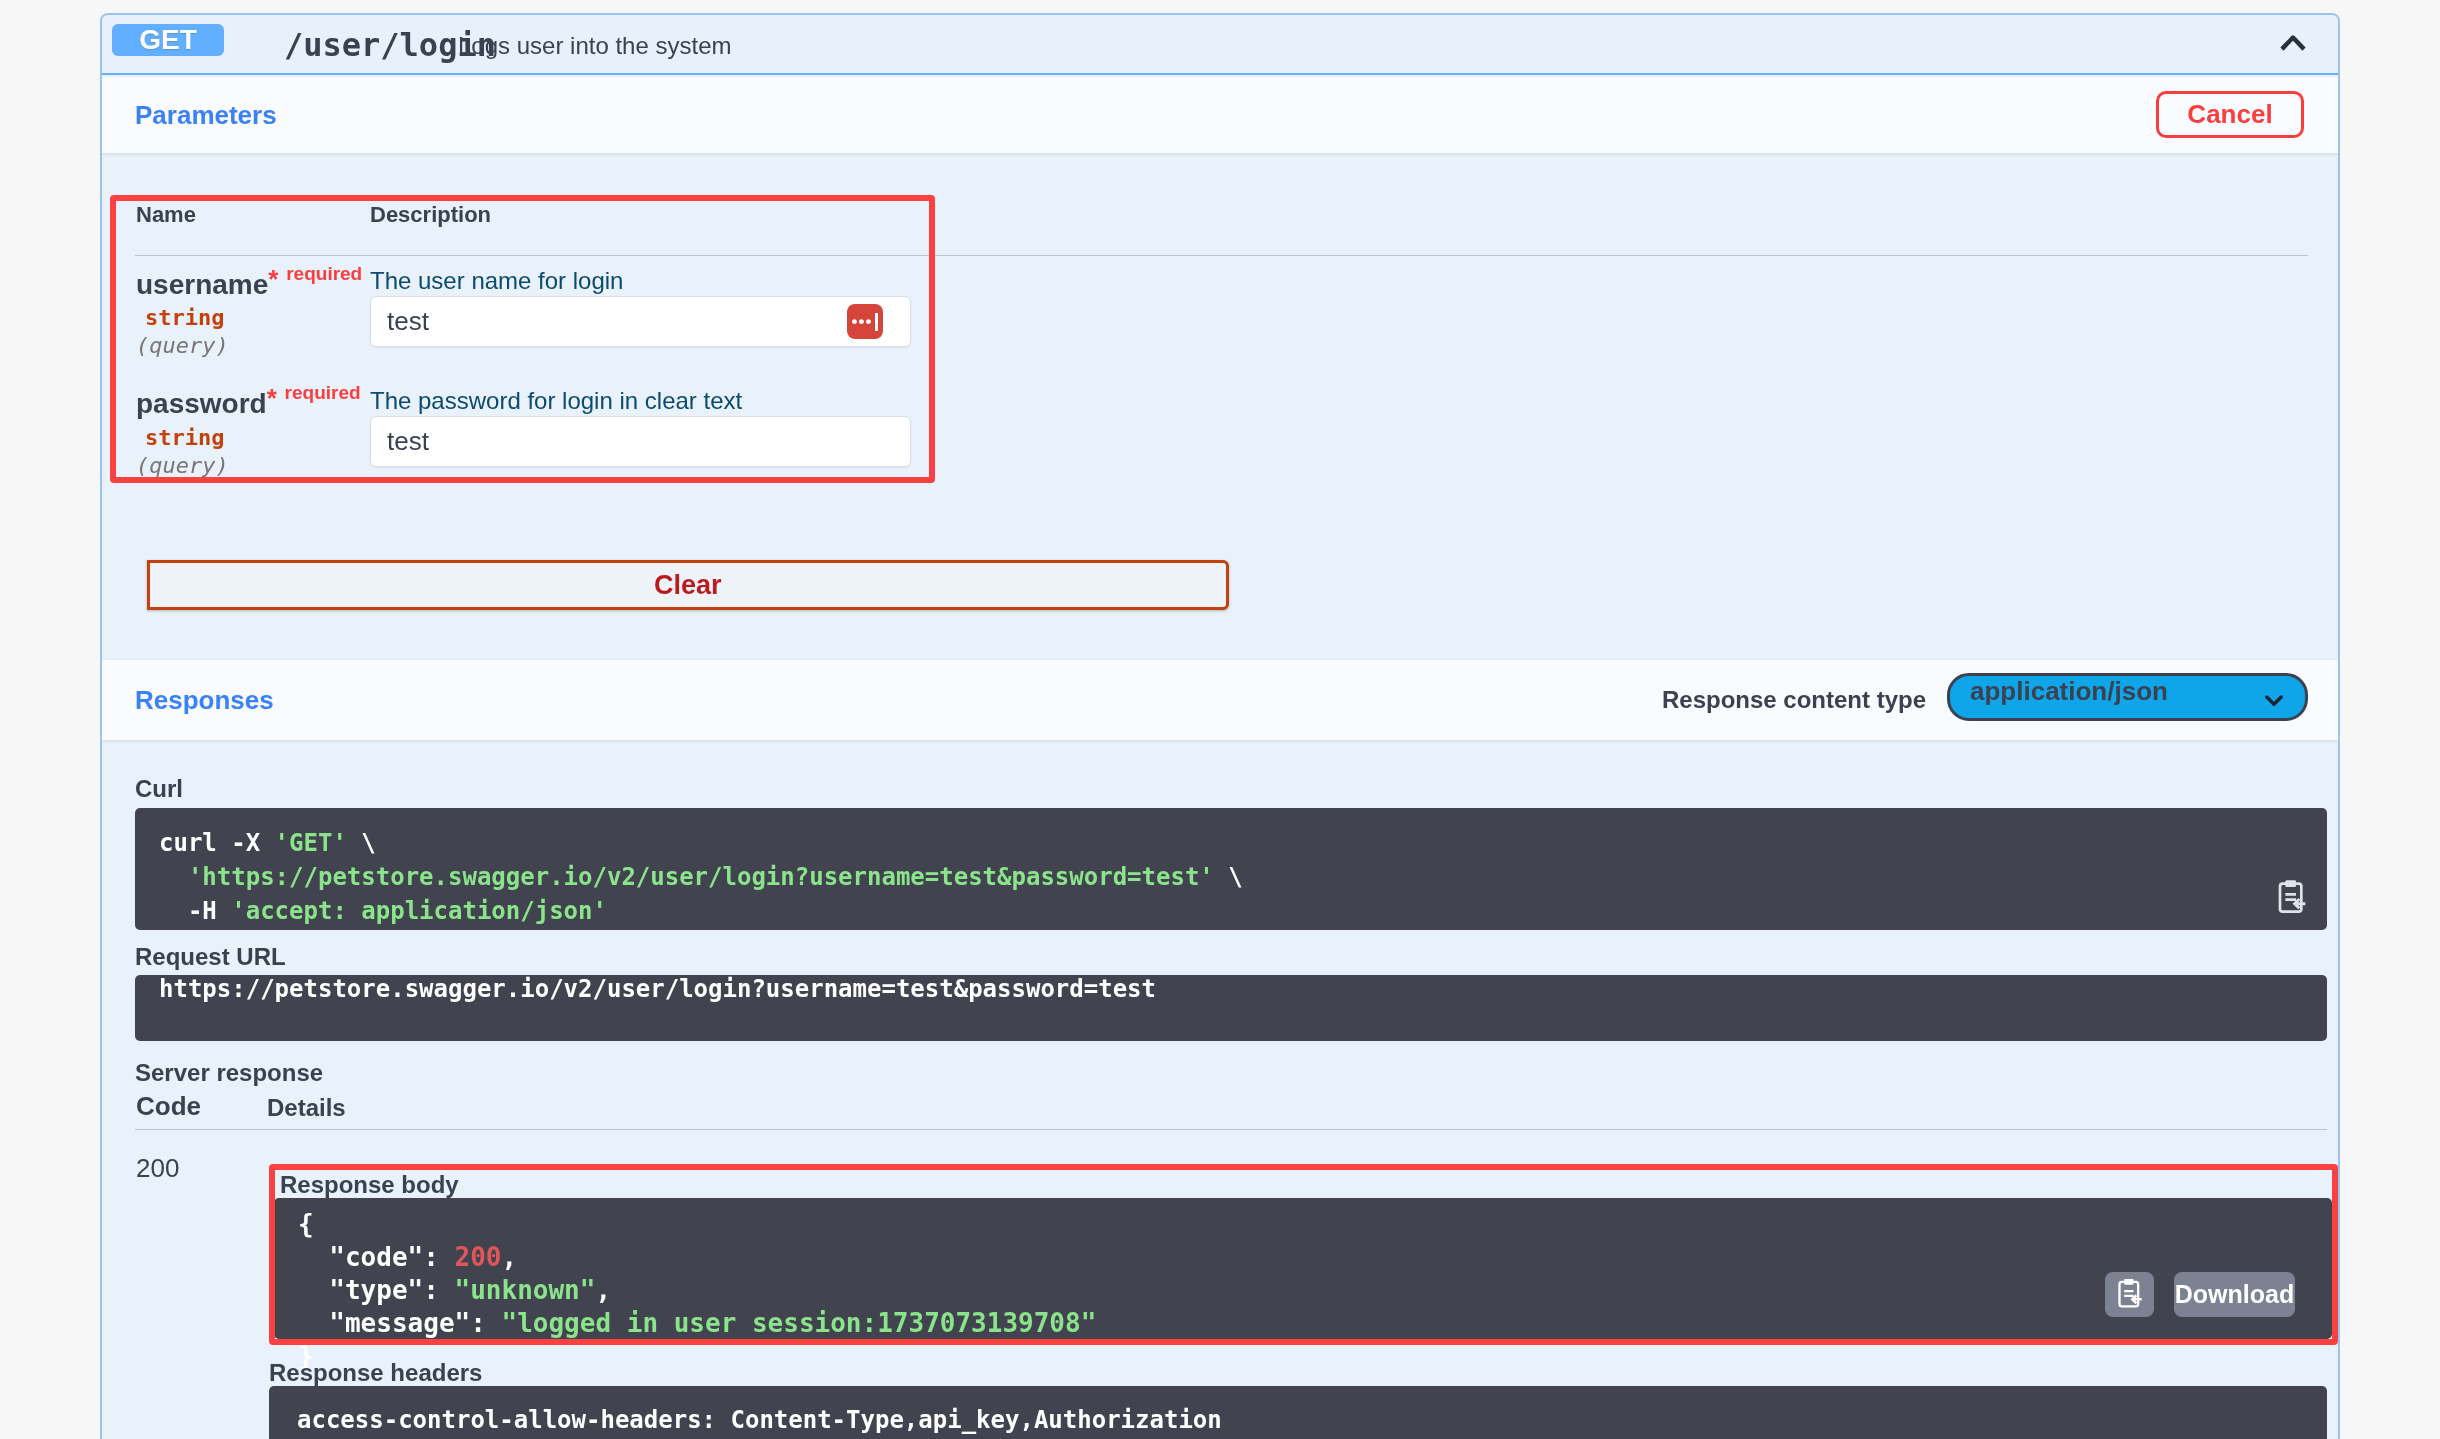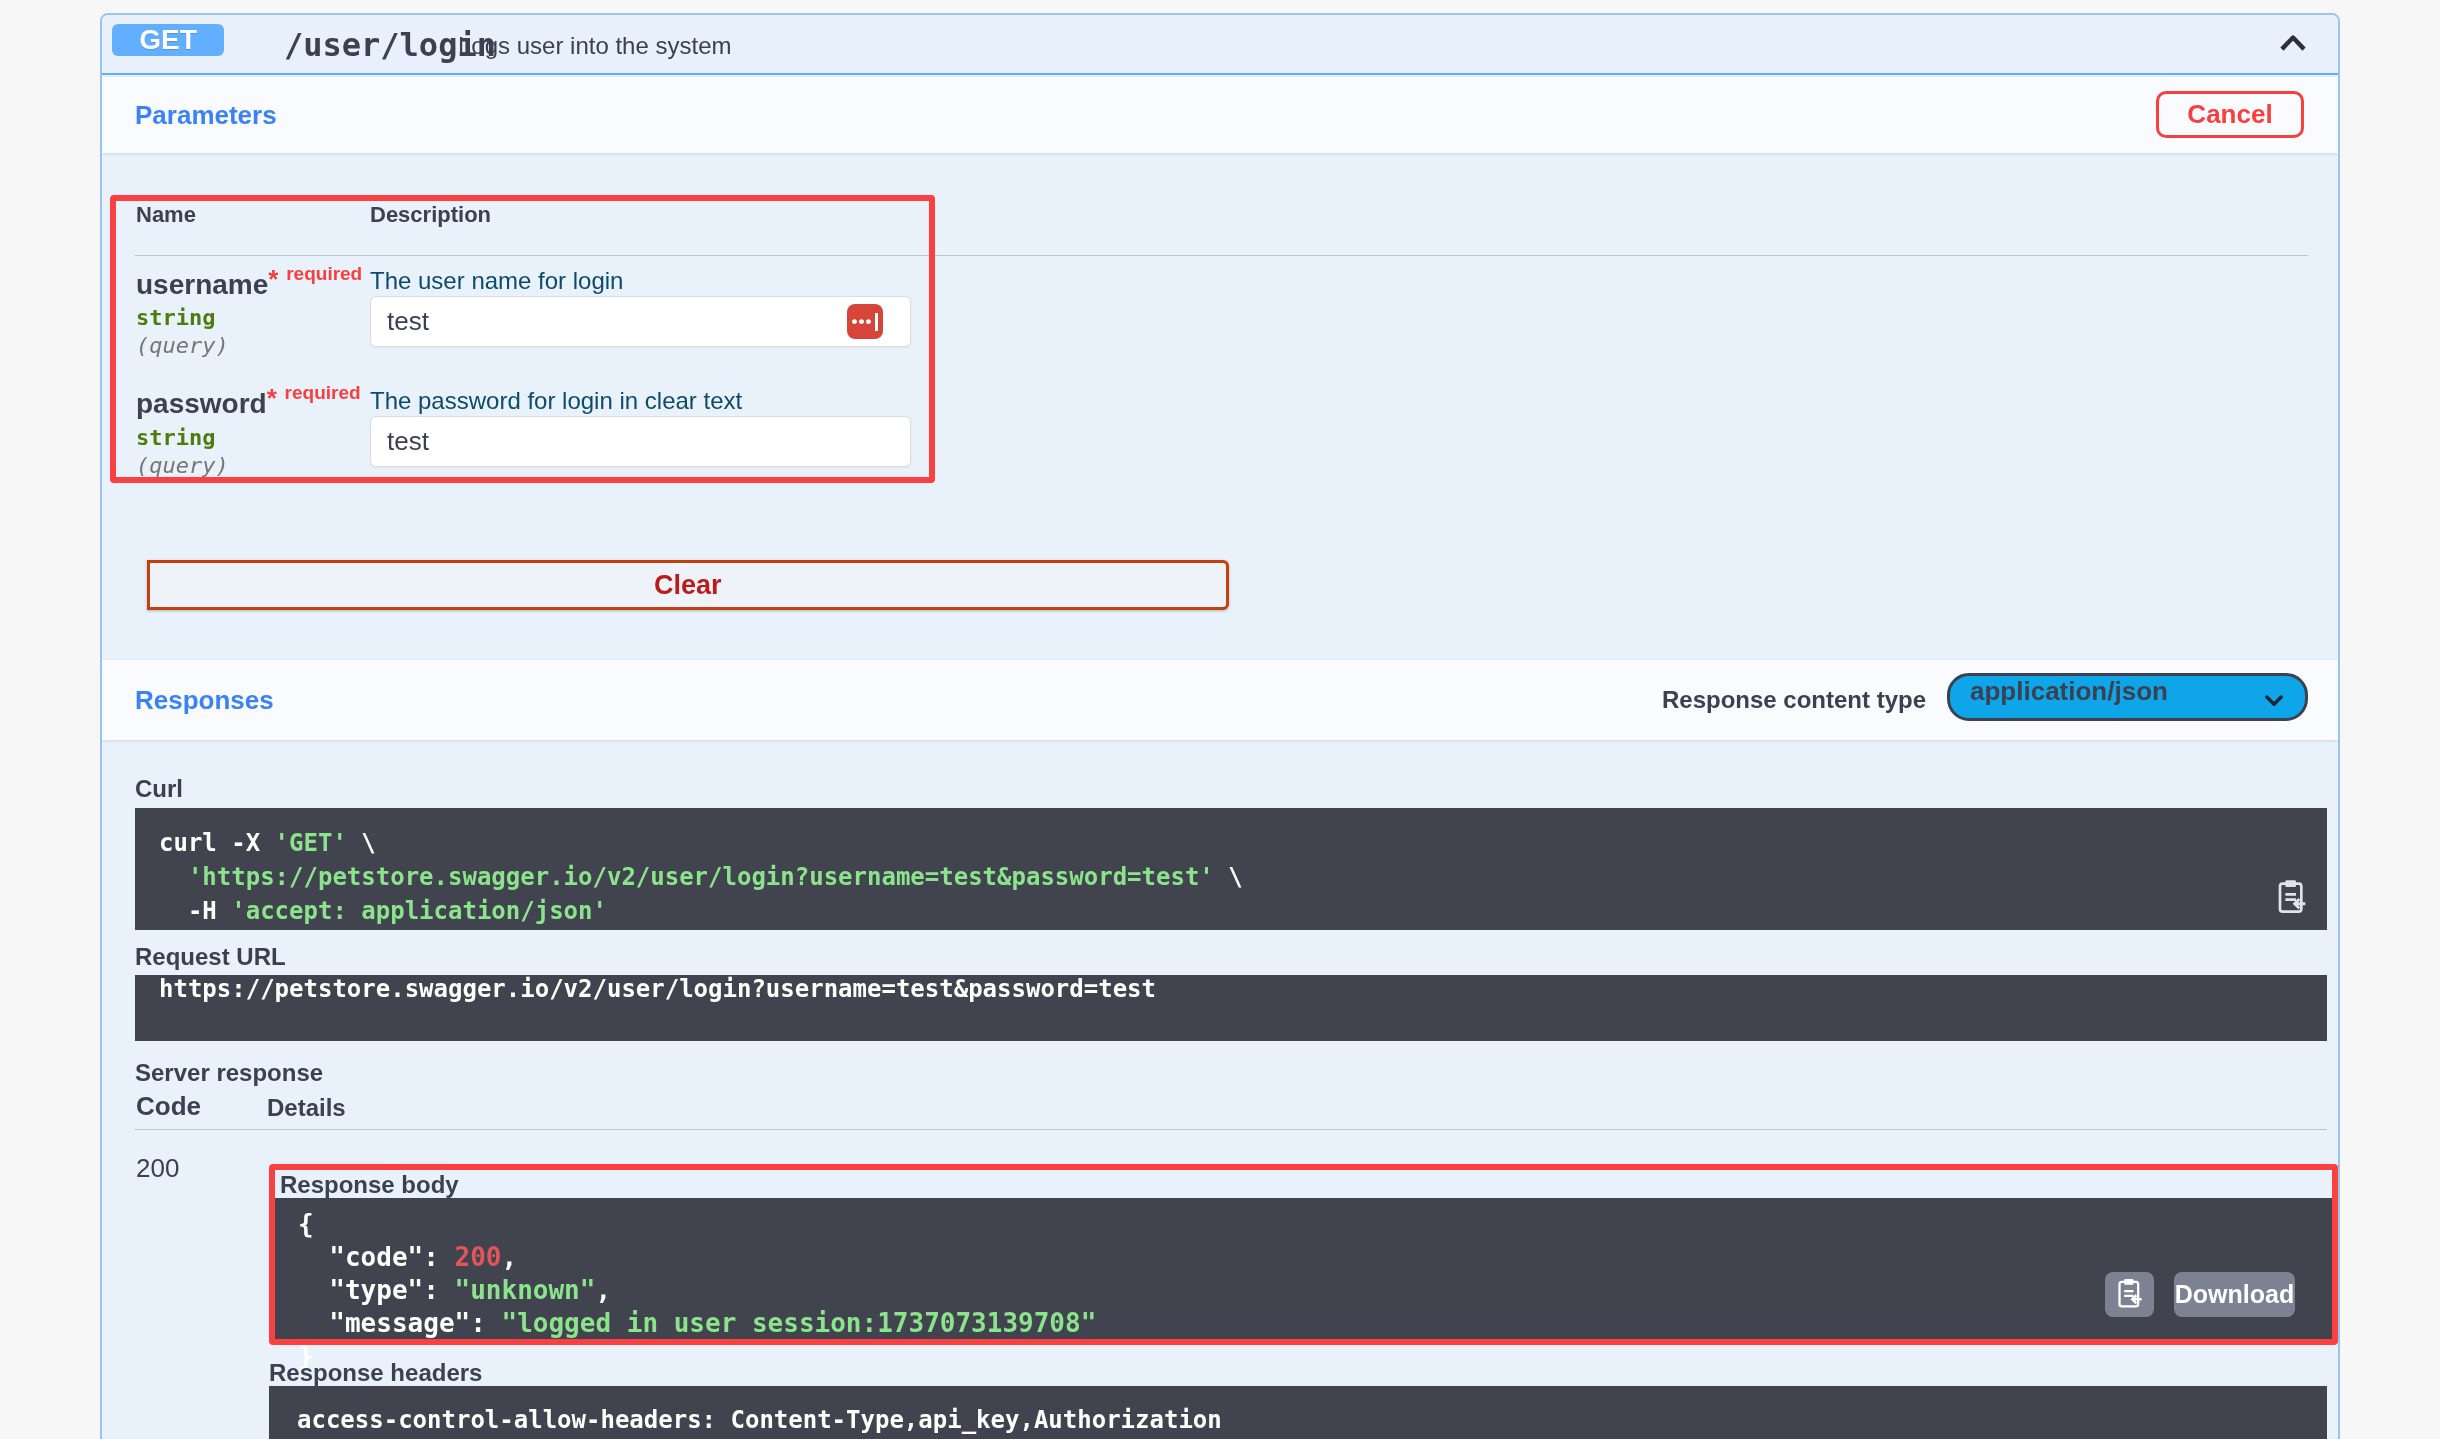--- a/index.html
+++ b/index.html
@@ -51,21 +51,21 @@
     color:#f93e3e; font-weight:bold; font-size:26px; cursor:pointer;
     font-family:"Liberation Sans", sans-serif;
   }
 
   
   .col-head { font-size:22px; font-weight:bold; color:#3b4151; }
   .thead-line { position:absolute; left:33px; width:2173px; height:1px; background:rgba(59,65,81,.25); }
   .param-name { font-size:28px; font-weight:bold; color:#3b4151; }
   .req { color:#f93e3e; font-size:19px; font-weight:bold; vertical-align:14px; }
   .req-star { color:#f93e3e; font-size:26px; font-weight:bold; vertical-align:6px; }
-  .param-type { font-family:"DejaVu Sans Mono", monospace; font-weight:bold; font-size:22px; color:#4d7c0f; }
+  .param-type { font-family:"DejaVu Sans Mono", monospace; font-weight:bold; font-size:22px; color:#c2410c;margin-left:9px; }
   .param-in { font-family:"DejaVu Sans Mono", monospace; font-style:italic; font-size:22px; color:#767676; }
   .param-desc { font-size:24px; color:#0c4a6e; }
   .param-input {
     position:absolute; width:541px; height:51px; background:#fff;
     border:1px solid #d9dee3; border-radius:6px; font-size:26px; color:#3b4151;
     padding:0 70px 0 16px; outline:none; box-shadow:0 1px 2px rgba(0,0,0,.06);
     font-family:"Liberation Sans", sans-serif;
   }
   .pw-icon {
     position:absolute; width:36px; height:35px; background:#d6453a; border-radius:8px;
@@ -96,21 +96,21 @@
     position:absolute; right:30px; top:13px; width:361px; height:48px;
     background:#0ea5e9; border:3px solid #3b4151; border-radius:22px;
     display:flex; cursor:pointer;
   }
   .ct-select .val { font-size:26px; font-weight:bold; margin-left:20px; color:#3b4151; }
   .ct-select svg { position:absolute; right:18px; top:12px; }
 
   
   .blk-label { position:absolute; font-size:24px; font-weight:bold; color:#3b4151; }
   .dark-block {
-    position:absolute; background:#41444e; border-radius:0;
+    position:absolute; background:#41444e; border-radius:5px;
     font-family:"DejaVu Sans Mono", monospace; font-weight:bold; color:#fff;
   }
   .code-lines { white-space:pre; }
   .curl-block { left:33px; top:793px; width:2192px; height:122px; padding:18px 24px; font-size:24px; }
   .curl-block .code-lines div { line-height:34px; }
   .requrl-block { left:33px; top:960px; width:2192px; height:66px; padding:0 24px; font-size:24px; display:flex; }
   .respbody-block { left:172px; top:1183px; width:2058px; height:141px; padding:10px 24px; font-size:26px; }
   .respbody-block .code-lines div { line-height:33px; }
   .respheaders-block { left:167px; top:1371px; width:2058px; height:130px; padding:18px 28px; font-size:24px; }
   .respheaders-block .code-lines div { line-height:32px; }

